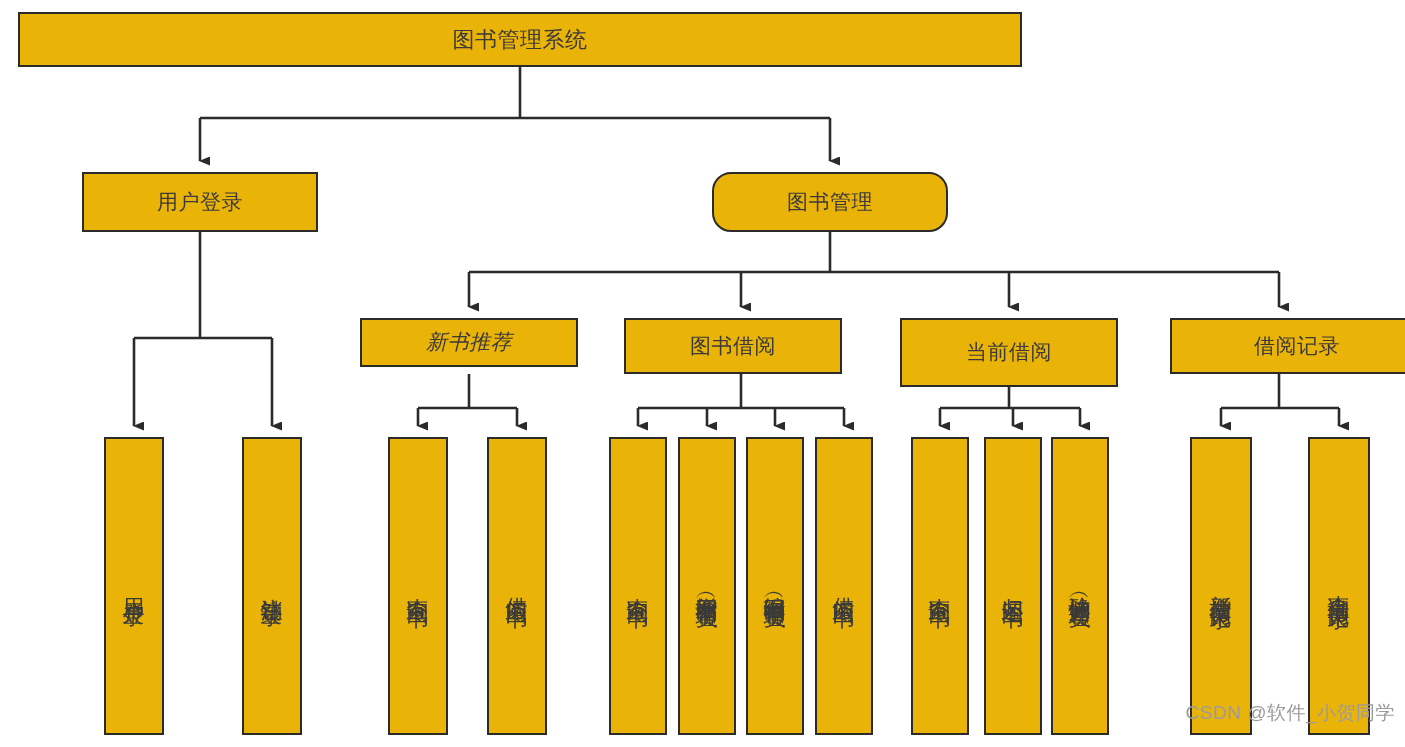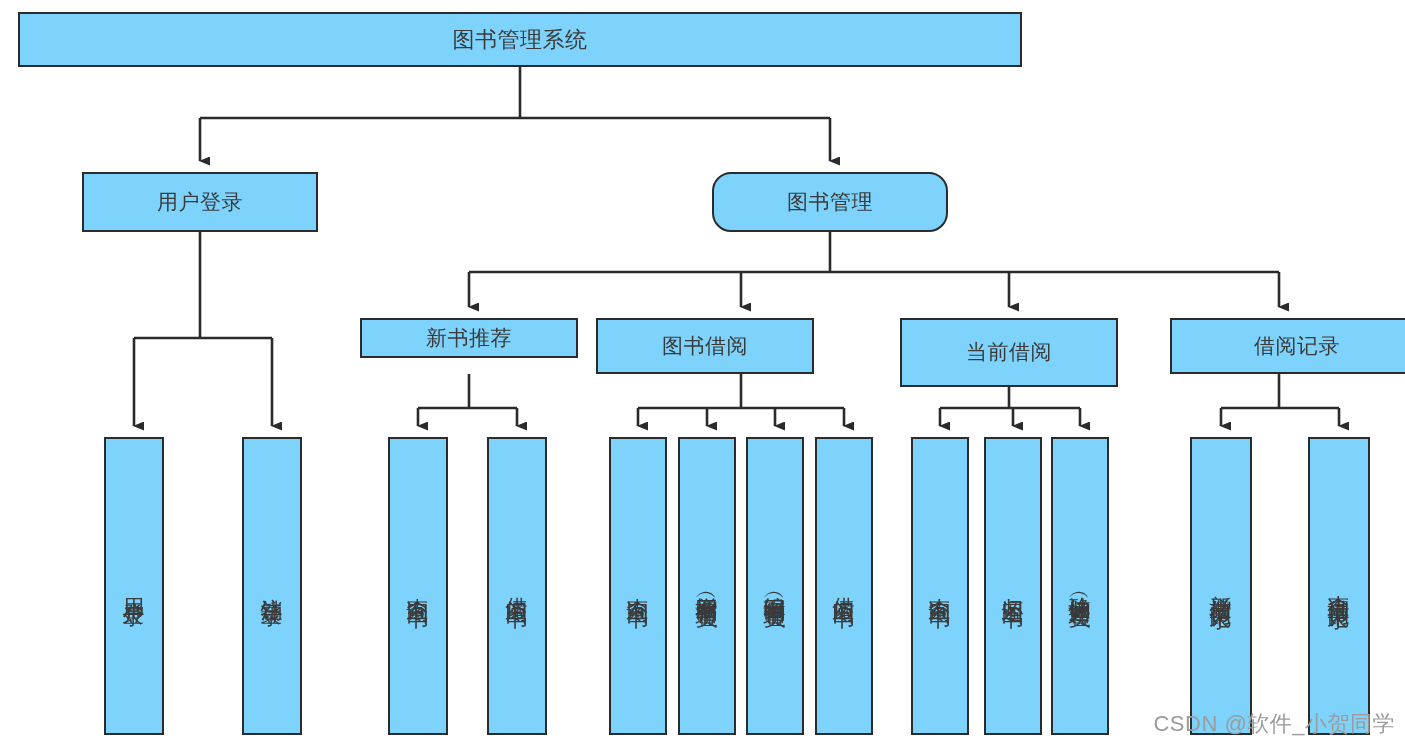--- a/index.html
+++ b/index.html
@@ -22,21 +22,21 @@
     position: absolute;
     left: 0;
     top: 0;
     width: 1405px;
     height: 747px;
     pointer-events: none;
   }
   .node {
     position: absolute;
     box-sizing: border-box;
-    background: #7dd3fc;
+    background: #eab308;
     border: 2px solid #2b2b2b;
     display: flex;
     align-items: center;
     justify-content: center;
   }
   .node-label {
     color: #3a3a3a;
     font-size: 21px;
     line-height: 1.15;
     letter-spacing: 0.5px;
@@ -57,22 +57,22 @@
     white-space: nowrap;
     display: block;
   }
   .node.leaf.tall .node-label {
     font-size: 22px;
     letter-spacing: 1.5px;
   }
   #watermark {
     position: absolute;
     right: 10px;
-    bottom: 8px;
-    font-size: 22px;
+    bottom: 21px;
+    font-size: 19px;
     color: #9b9b9b;
     letter-spacing: 0.5px;
     white-space: nowrap;
   }
 </style>
 </head>
 <body>
 
 <div id="diagram-root">
 
@@ -122,24 +122,24 @@
   <div id="nodes-layer">
       <div class="node root" style="left: 18px; top: 12px; width: 1004px; height: 55px;">
         <span class="node-label">图书管理系统</span>
       </div>
       <div class="node level2" style="left: 82px; top: 172px; width: 236px; height: 60px;">
         <span class="node-label">用户登录</span>
       </div>
       <div class="node level2" style="left: 712px; top: 172px; width: 236px; height: 60px; border-radius: 19px;">
         <span class="node-label">图书管理</span>
       </div>
-      <div class="node level3" style="left: 360px; top: 318px; width: 218px; height: 40px;">
+      <div class="node level3" style="left: 360px; top: 318px; width: 218px; height: 49px; font-style: italic;">
         <span class="node-label">新书推荐</span>
       </div>
-      <div class="node level3" style="left: 596px; top: 318px; width: 218px; height: 56px; align-items: center;">
+      <div class="node level3" style="left: 624px; top: 318px; width: 218px; height: 56px; align-items: center;">
         <span class="node-label">图书借阅</span>
       </div>
       <div class="node level3" style="left: 900px; top: 318px; width: 218px; height: 69px;">
         <span class="node-label">当前借阅</span>
       </div>
       <div class="node level3" style="left: 1170px; top: 318px; width: 254px; height: 56px;">
         <span class="node-label">借阅记录</span>
       </div>
       <div class="node leaf" style="left: 104px; top: 437px; width: 60px; height: 298px;">
         <span class="node-label">用户登录</span>

